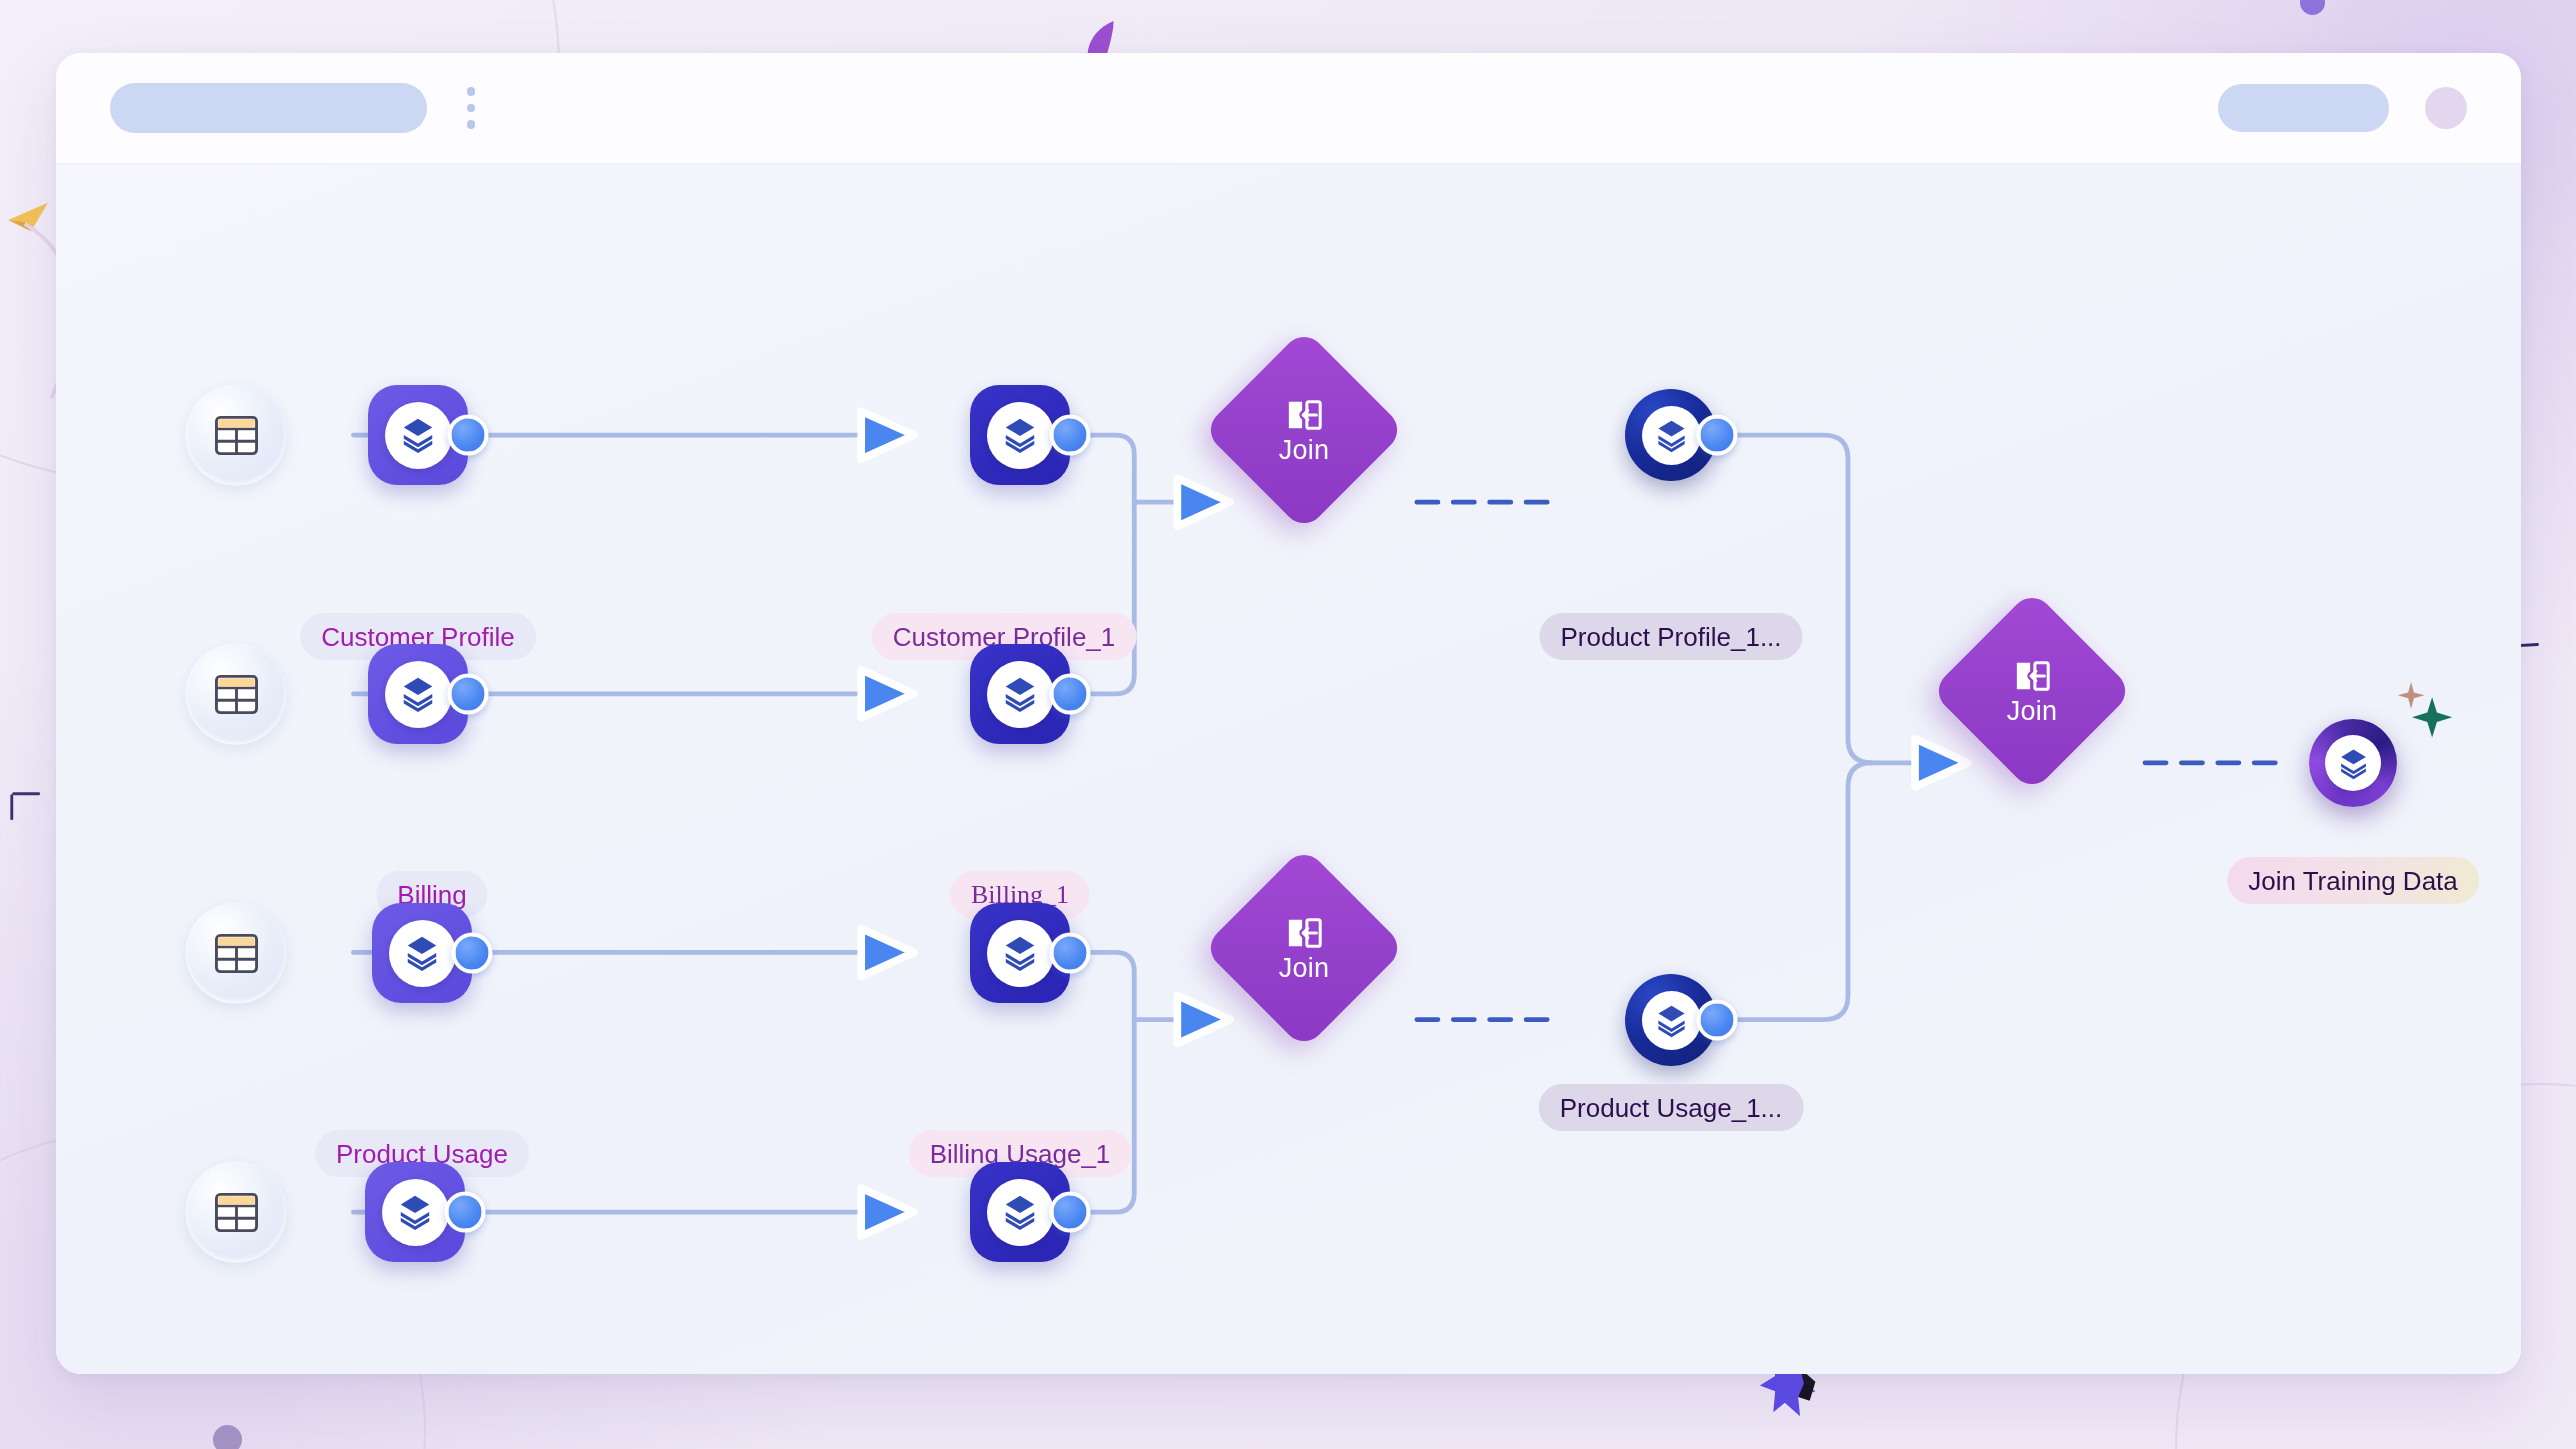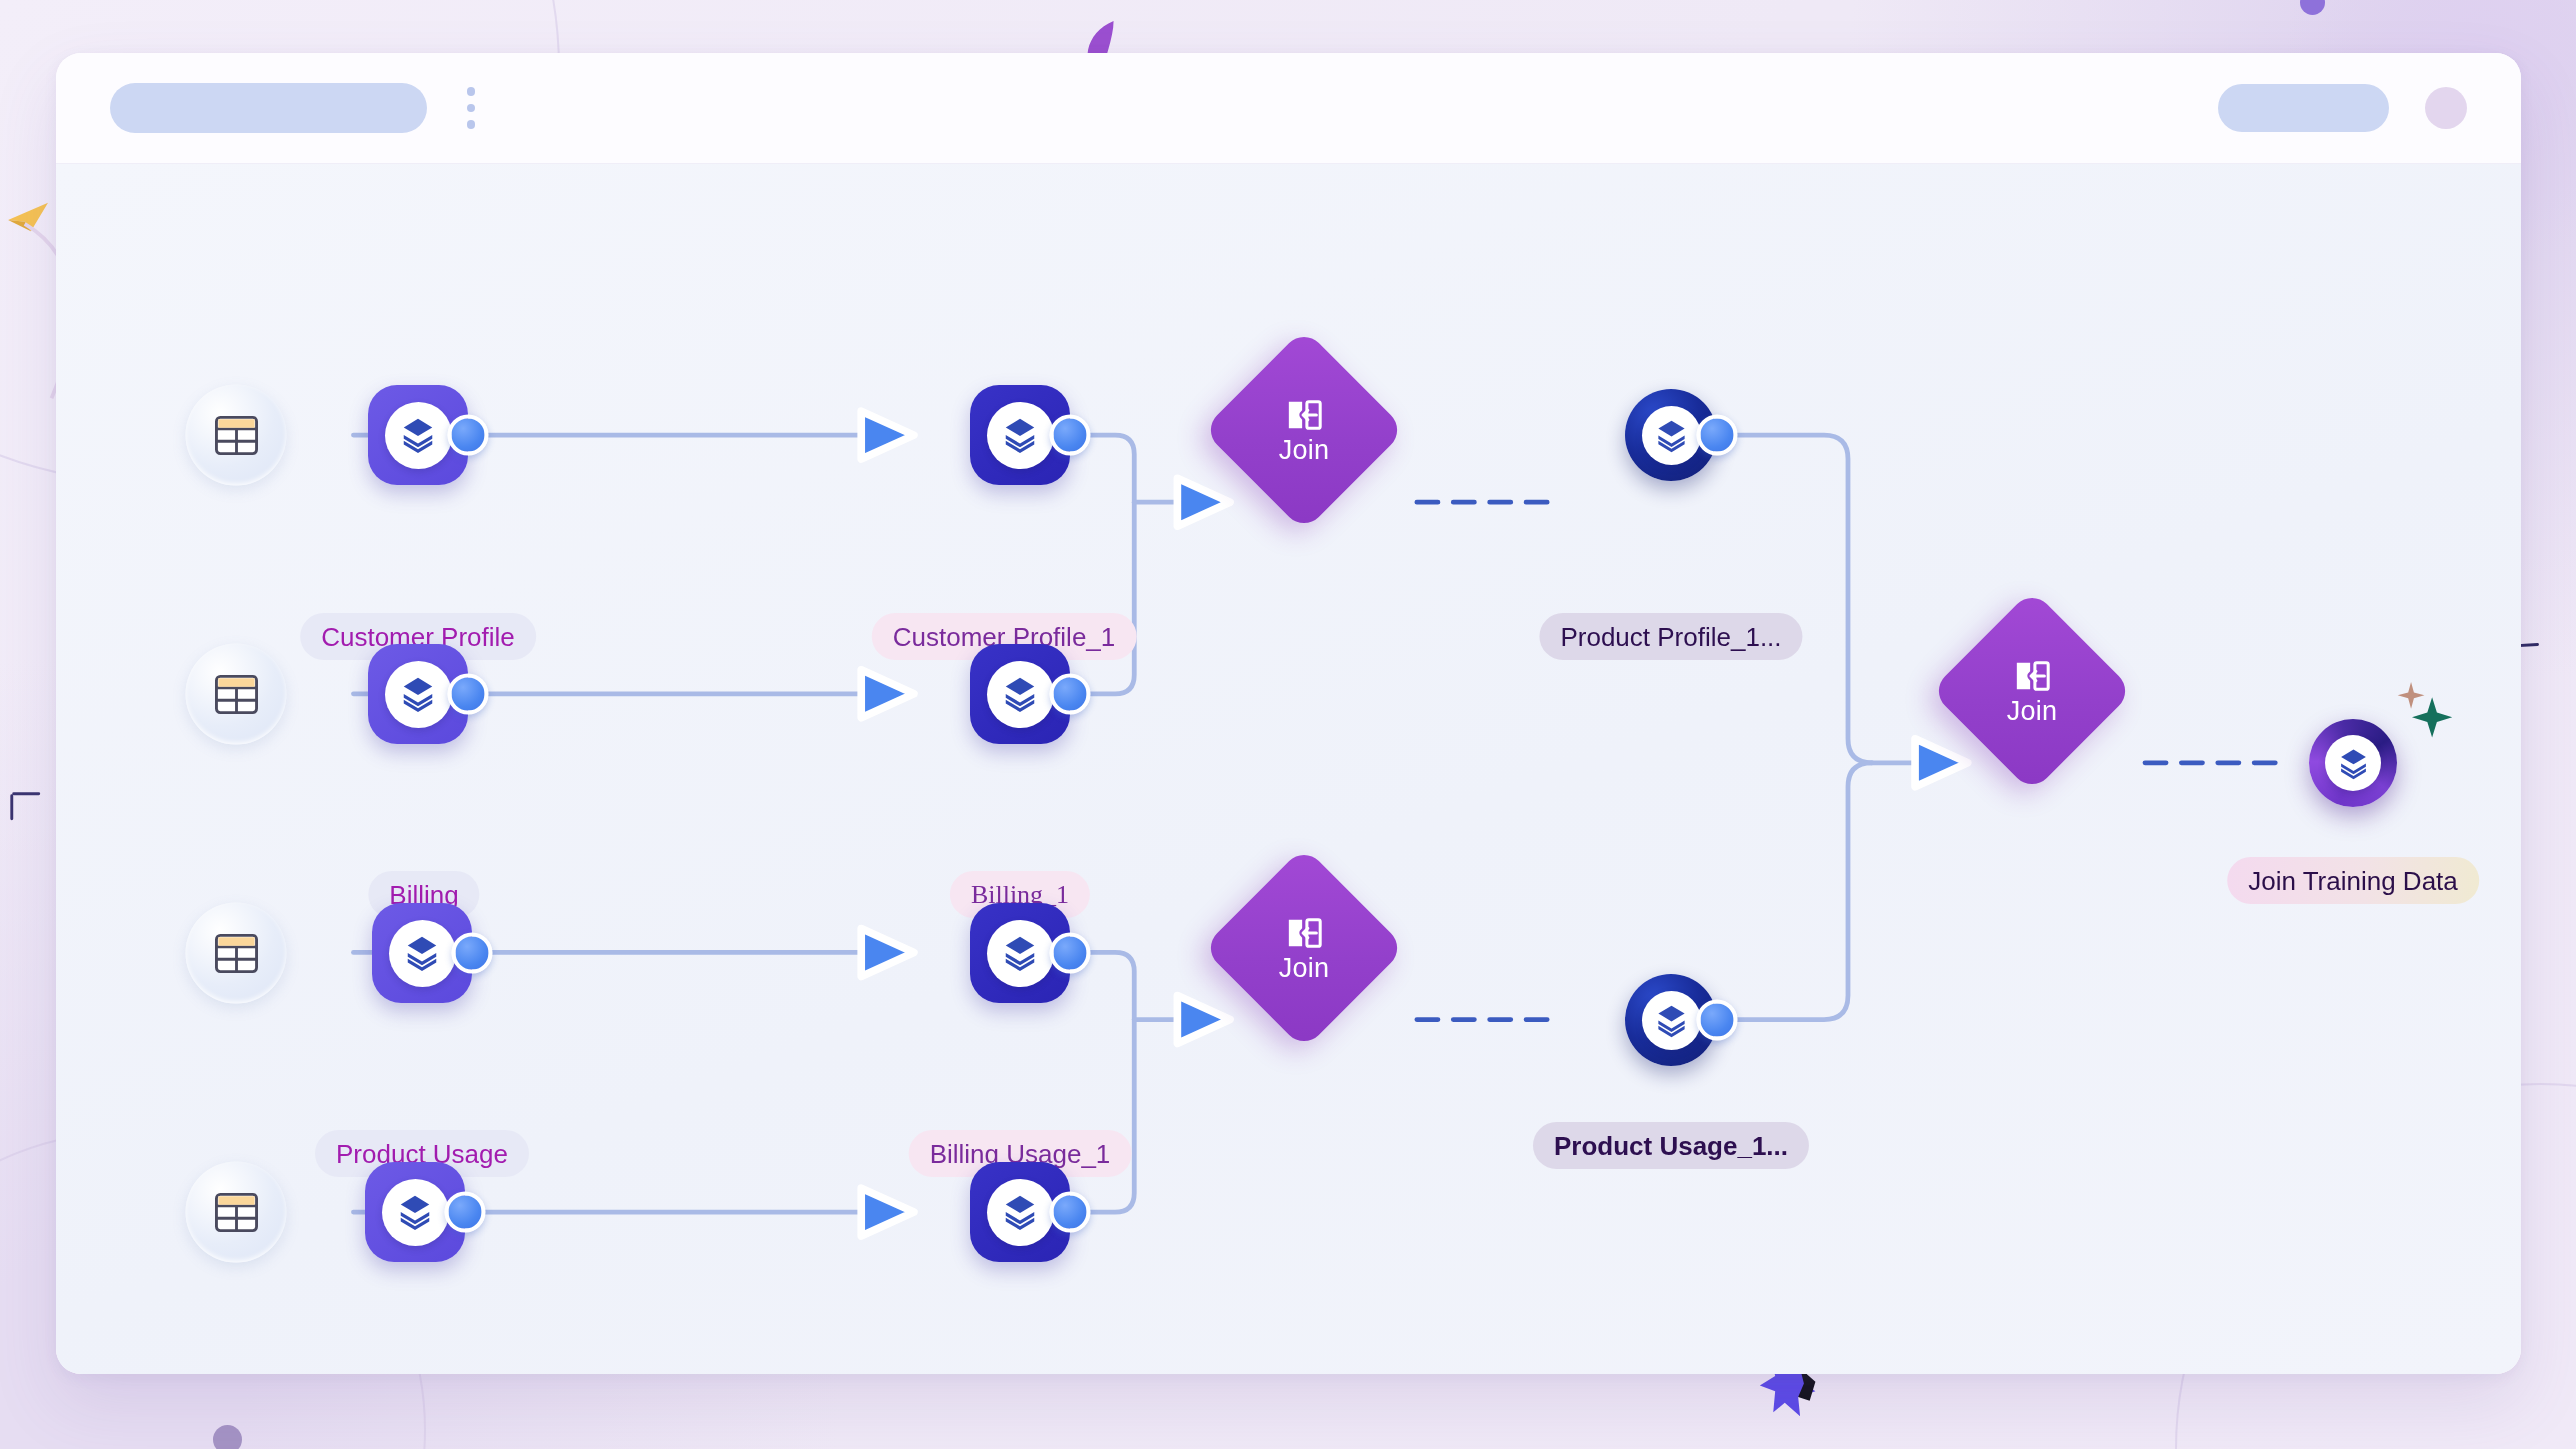--- a/index.html
+++ b/index.html
@@ -292,21 +292,21 @@
         <div class="ds-inner">
           <svg width="38" height="38" viewBox="0 0 40 40">
             <path d="M20 3 L35 12 L20 21 L5 12 Z" fill="#2f4bb5"></path>
             <path d="M5 20 L20 29 L35 20 L35 24 L20 33 L5 24 Z" fill="#2f4bb5"></path>
             <path d="M5 26 L20 35 L35 26 L35 30 L20 39 L5 30 Z" fill="#2f4bb5"></path>
           </svg>
         </div>
       </div>
       <div class="port" style="left:100px;top:50px;"></div>
     </div>
-    <div class="lbl src" style="left:368px;top:707px;">Billing</div>
+    <div class="lbl src" style="left:376px;top:707px;">Billing</div>
 
     <div class="node" style="left:964px;top:530px;">
       <div class="ds-sq stage2">
         <div class="ds-inner">
           <svg width="38" height="38" viewBox="0 0 40 40">
             <path d="M20 3 L35 12 L20 21 L5 12 Z" fill="#2f4bb5"></path>
             <path d="M5 20 L20 29 L35 20 L35 24 L20 33 L5 24 Z" fill="#2f4bb5"></path>
             <path d="M5 26 L20 35 L35 26 L35 30 L20 39 L5 30 Z" fill="#2f4bb5"></path>
           </svg>
         </div>
@@ -372,21 +372,21 @@
         <div class="ds-inner">
           <svg width="35" height="35" viewBox="0 0 40 40">
             <path d="M20 3 L35 12 L20 21 L5 12 Z" fill="#2f4bb5"></path>
             <path d="M5 20 L20 29 L35 20 L35 24 L20 33 L5 24 Z" fill="#2f4bb5"></path>
             <path d="M5 26 L20 35 L35 26 L35 30 L20 39 L5 30 Z" fill="#2f4bb5"></path>
           </svg>
         </div>
       </div>
       <div class="port" style="left:92px;top:46px;"></div>
     </div>
-    <div class="lbl agg" style="left:1615px;top:958px;font-weight:bold;">Product Usage_1...</div>
+    <div class="lbl agg" style="left:1615px;top:920px;">Product Usage_1...</div>
 
     <div class="node" style="left:180px;top:1048px;">
       <div class="src-circle">
         <svg width="46" height="42" viewBox="0 0 48 44">
           <rect x="3" y="3" width="42" height="38" rx="4" fill="#fff" stroke="#4a4a5e" stroke-width="3"></rect>
           <path d="M3 15 H45" stroke="#4a4a5e" stroke-width="3"></path>
           <path d="M24 15 V41" stroke="#4a4a5e" stroke-width="3"></path>
           <path d="M3 28 H45" stroke="#4a4a5e" stroke-width="3"></path>
           <path d="M5 5 H43 V14 H5 Z" fill="#fbd79a"></path>
         </svg>

